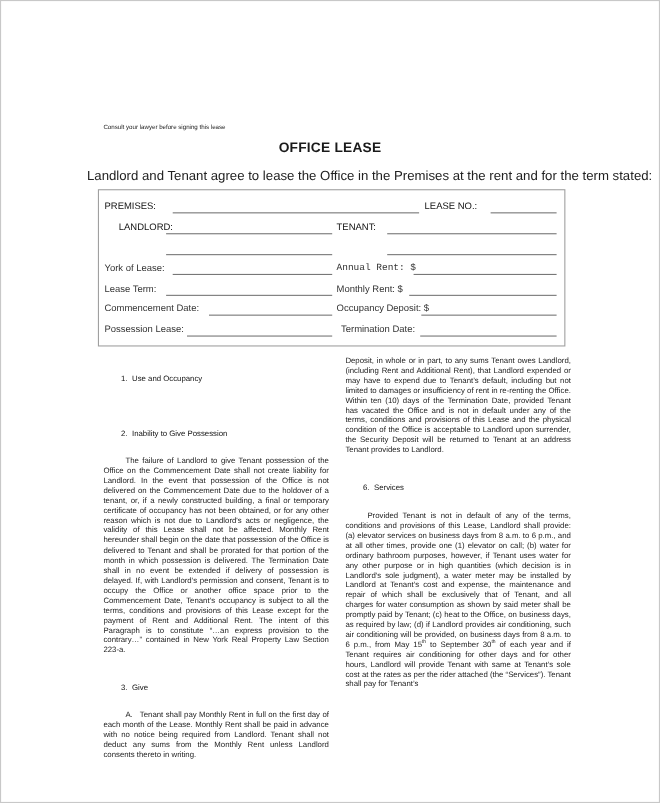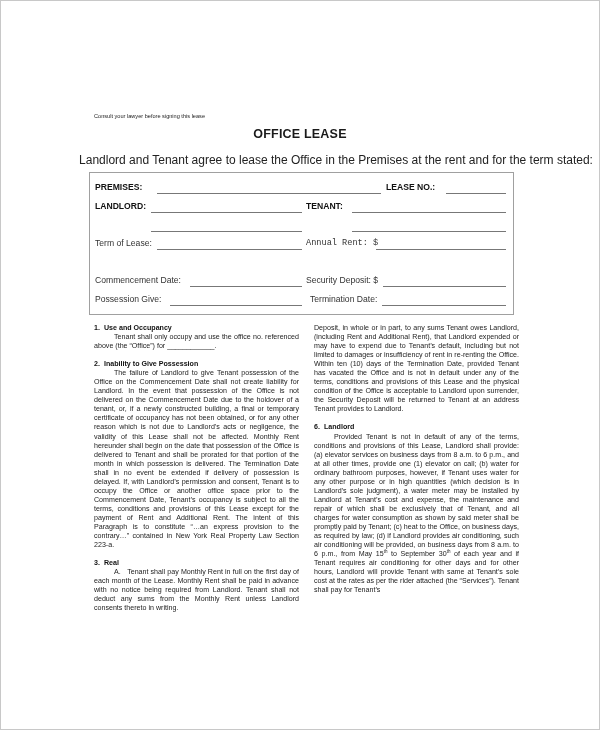--- a/index.html
+++ b/index.html
@@ -8,27 +8,27 @@
     font-family: "Liberation Sans", sans-serif; color: #1a1a1a;
   }
   .frame { position: absolute; left: 0; top: 0; width: 598px; height: 728px; border: 1px solid #c8c8c8; }
   .consult { position: absolute; left: 94px; top: 113px; font-size: 5.6px; color: #222; }
   .title { position: absolute; left: 0; width: 600px; top: 127px; text-align: center; font-weight: bold; font-size: 12.5px; letter-spacing: 0.2px; }
   .intro { position: absolute; left: 0; width: 600px; top: 153px; text-align: center; font-size: 12px; color: #222; padding-left: 36px; }
 
   .formbox { position: absolute; left: 89px; top: 172px; width: 423px; height: 141px; border: 1px solid #a0a0a0; }
   .frow { position: absolute; left: 0; height: 14px; font-size: 8.6px; color: #333; }
   .lbl { position: absolute; white-space: nowrap; top: 0; }
-  .lbl.b { font-weight: bold; color: #111; }
+  .lbl.b { font-weight: normal; color: #111; }
   .line { position: absolute; height: 0; border-bottom: 1px solid #777; top: 11px; }
 
   .col { position: absolute; top: 324px; width: 205px; font-size: 7.1px; line-height: 9.05px; color: #222; text-align: justify; }
   .col.left { left: 94px; }
   .col.right { left: 314px; }
-  .sec-h { font-weight: bold; color: #111; margin: 0; }
+  .sec-h { font-weight: normal; color: #111; margin: 16px; }
   .sec-h .num { display: inline-block; width: 10px; }
   .p { margin: 0; text-indent: 20px; }
   .p.noindent { text-indent: 0; }
   .gap { height: 9px; }
   sup { font-size: 4.5px; line-height: 0; }
 </style>
 </head>
 <body>
 
 <div class="frame"></div>
@@ -40,71 +40,76 @@
 <div class="formbox">
 
   <div class="frow" style="top:9px; width:423px;">
     <span class="lbl b" style="left:5px;">PREMISES:</span>
     <span class="line" style="left:67px; width:224px;"></span>
     <span class="lbl b" style="left:296px;">LEASE NO.:</span>
     <span class="line" style="left:356px; width:60px;"></span>
   </div>
 
   <div class="frow" style="top:28px; width:423px;">
-    <span class="lbl b" style="left:5px;">LANDLORD:</span>
+    <span class="lbl b" style="left:18px;">LANDLORD:</span>
     <span class="line" style="left:61px; width:151px;"></span>
     <span class="lbl b" style="left:216px;">TENANT:</span>
     <span class="line" style="left:262px; width:154px;"></span>
   </div>
 
   <div class="frow" style="top:47px; width:423px;">
     <span class="line" style="left:61px; width:151px;"></span>
     <span class="line" style="left:262px; width:154px;"></span>
   </div>
 
   <div class="frow" style="top:65px; width:423px;">
-    <span class="lbl" style="left:5px;">Term of Lease:</span>
+    <span class="lbl" style="left:5px;">York of Lease:</span>
     <span class="line" style="left:67px; width:145px;"></span>
     <span class="lbl" style="left:216px;font-family:Liberation Mono, monospace;">Annual Rent: $</span>
     <span class="line" style="left:286px; width:130px;"></span>
   </div>
 
+  <div class="frow" style="top:84px; width:423px;">
+    <span class="lbl" style="left:5px;">Lease Term:</span>
+    <span class="line" style="left:61px; width:151px;"></span>
+    <span class="lbl" style="left:216px;">Monthly Rent: $</span>
+    <span class="line" style="left:282px; width:134px;"></span>
+  </div>
 
   <div class="frow" style="top:102px; width:423px;">
     <span class="lbl" style="left:5px;">Commencement Date:</span>
     <span class="line" style="left:100px; width:112px;"></span>
-    <span class="lbl" style="left:216px;">Security Deposit: $</span>
+    <span class="lbl" style="left:216px;">Occupancy Deposit: $</span>
     <span class="line" style="left:293px; width:123px;"></span>
   </div>
 
   <div class="frow" style="top:121px; width:423px;">
-    <span class="lbl" style="left:5px;">Possession Give:</span>
+    <span class="lbl" style="left:5px;">Possession Lease:</span>
     <span class="line" style="left:80px; width:132px;"></span>
     <span class="lbl" style="left:220px;">Termination Date:</span>
     <span class="line" style="left:292px; width:124px;"></span>
   </div>
 </div>
 
 <div class="col left">
   <div class="sec-h">
     <span class="num">1.</span><span>Use and Occupancy</span>
   </div>
-  <p class="p">Tenant shall only occupy and use the office no. referenced above (the “Office”) for ____________.</p>
   <div class="gap"></div>
   <div class="sec-h">
     <span class="num">2.</span><span>Inability to Give Possession</span>
   </div>
   <p class="p">The failure of Landlord to give Tenant possession of the Office on the Commencement Date shall not create liability for Landlord. In the event that possession of the Office is not delivered on the Commencement Date due to the holdover of a tenant, or, if a newly constructed building, a final or temporary certificate of occupancy has not been obtained, or for any other reason which is not due to Landlord's acts or negligence, the validity of this Lease shall not be affected. Monthly Rent hereunder shall begin on the date that possession of the Office is delivered to Tenant and shall be prorated for that portion of the month in which possession is delivered. The Termination Date shall in no event be extended if delivery of possession is delayed. If, with Landlord’s permission and consent, Tenant is to occupy the Office or another office space prior to the Commencement Date, Tenant’s occupancy is subject to all the terms, conditions and provisions of this Lease except for the payment of Rent and Additional Rent. The intent of this Paragraph is to constitute “…an express provision to the contrary…” contained in New York Real Property Law Section 223-a.</p>
   <div class="gap"></div>
   <div class="sec-h">
-    <span class="num">3.</span><span>Real</span>
+    <span class="num">3.</span><span>Give</span>
   </div>
   <p class="p">A.&nbsp;&nbsp;&nbsp;Tenant shall pay Monthly Rent in full on the first day of each month of the Lease. Monthly Rent shall be paid in advance with no notice being required from Landlord. Tenant shall not deduct any sums from the Monthly Rent unless Landlord consents thereto in writing.</p>
 </div>
 
 <div class="col right">
   <p class="p noindent">Deposit, in whole or in part, to any sums Tenant owes Landlord, (including Rent and Additional Rent), that Landlord expended or may have to expend due to Tenant’s default, including but not limited to damages or insufficiency of rent in re-renting the Office. Within ten (10) days of the Termination Date, provided Tenant has vacated the Office and is not in default under any of the terms, conditions and provisions of this Lease and the physical condition of the Office is acceptable to Landlord upon surrender, the Security Deposit will be returned to Tenant at an address Tenant provides to Landlord.</p>
   <div class="gap"></div>
   <div class="sec-h">
-    <span class="num">6.</span><span>Landlord</span>
+    <span class="num">6.</span><span>Services</span>
   </div>
   <p class="p"><span>Provided Tenant is not in default of any of the terms, conditions and provisions of this Lease, Landlord shall provide: (a) elevator services on business days from 8 a.m. to 6 p.m., and at all other times, provide one (1) elevator on call; (b) water for ordinary bathroom purposes, however, if Tenant uses water for any other purpose or in high quantities (which decision is in Landlord’s sole judgment), a water meter may be installed by Landlord at Tenant’s cost and expense, the maintenance and repair of which shall be exclusively that of Tenant, and all charges for water consumption as shown by said meter shall be promptly paid by Tenant; (c) heat to the Office, on business days, as required by law; (d) if Landlord provides air conditioning, such air conditioning will be provided, on business days from 8 a.m. to 6 p.m., from May 15</span><sup>th</sup><span> to September 30</span><sup>th</sup><span> of each year and if Tenant requires air conditioning for other days and for other hours, Landlord will provide Tenant with same at Tenant’s sole cost at the rates as per the rider attached (the “Services”). Tenant shall pay for Tenant’s</span></p>
 </div>
 
 </body></html>

